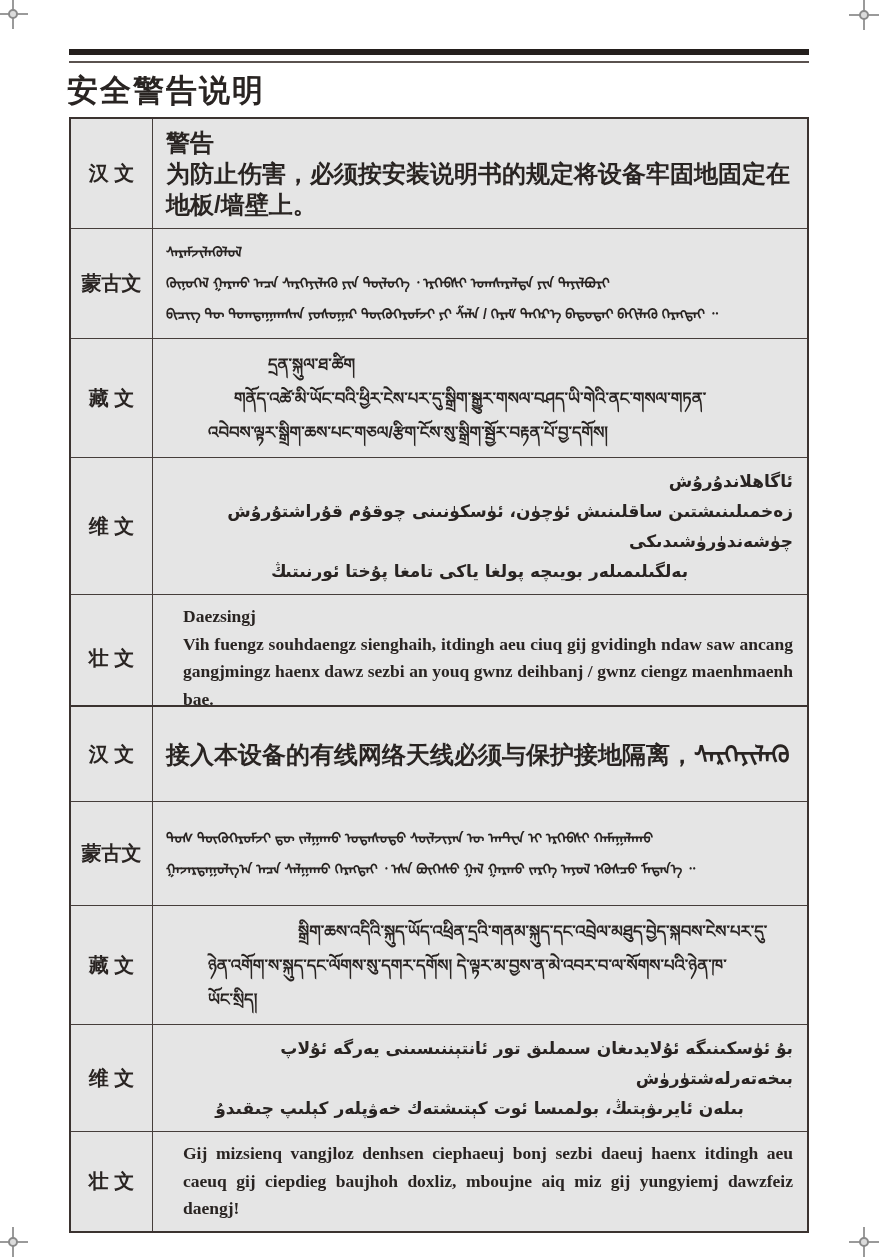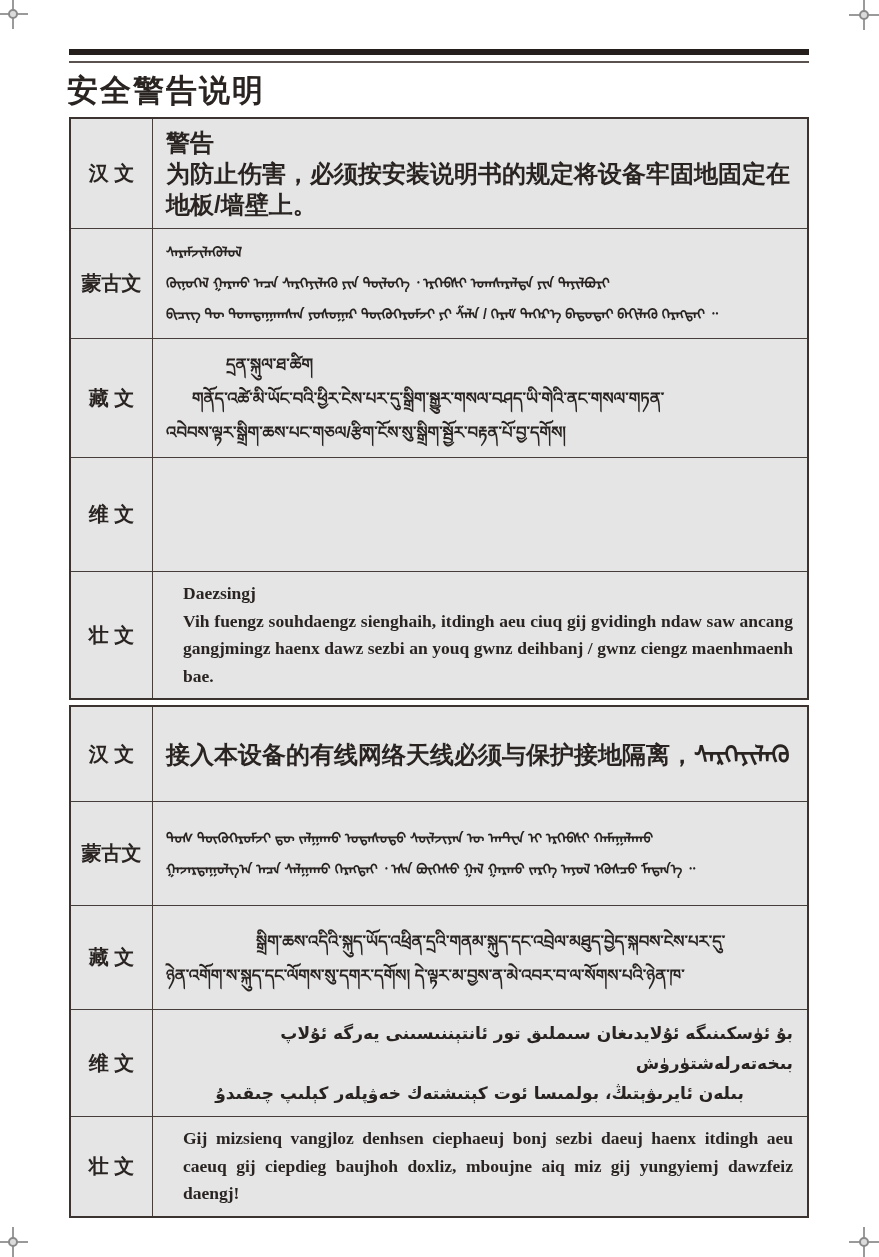--- a/index.html
+++ b/index.html
@@ -38,21 +38,21 @@
     display:flex;align-items:center;justify-content:center;
     font-size:20px;color:#292422;white-space:pre;
   }
   .cell{
     flex:1 1 auto;min-width:0;
     display:flex;flex-direction:column;justify-content:center;
     padding:8px 14px 8px 13px;box-sizing:border-box;
   }
   .zh-line{font-size:24px;line-height:31px;}
   .mn-line{font-size:14px;line-height:31px;letter-spacing:1px;}
-  .bo-line{font-size:16.5px;line-height:34px;}
+  .bo-line{font-size:16.5px;line-height:34px;margin-left:42px;}
   .ug-line{font-size:17px;line-height:30px;direction:rtl;text-align:right;font-family:"DejaVu Sans",sans-serif;}
   .ug-center{text-align:center;}
   .za{font-family:"Liberation Serif","DejaVu Serif",serif;font-size:17.5px;line-height:27.5px;margin-left:17px;}
   .za-par{text-align:justify;}
   .ind-60{padding-left:60px;}
   .ind-26{padding-left:26px;}
   .ind-90{padding-left:90px;}
 </style>
 </head>
 <body>
@@ -107,20 +107,25 @@
       <div class="lang">藏 文</div>
       <div class="cell">
         <div class="bo-line ind-60">དྲན་སྐུལ་ཐ་ཚིག</div>
         <div class="bo-line ind-26">གནོད་འཚེ་མི་ཡོང་བའི་ཕྱིར་ངེས་པར་དུ་སྒྲིག་སྒྱུར་གསལ་བཤད་ཡི་གེའི་ནང་གསལ་གཏན་</div>
         <div class="bo-line">འབེབས་ལྟར་སྒྲིག་ཆས་པང་གཅལ/རྩིག་ངོས་སུ་སྒྲིག་སྦྱོར་བརྟན་པོ་བྱ་དགོས།</div>
       </div>
     </div>
 
     <div class="trow" style="min-height:114px;">
       <div class="lang">维 文</div>
+      <div class="cell">
+        <div class="ug-line">ئاگاھلاندۇرۇش</div>
+        <div class="ug-line">زەخمىلىنىشتىن ساقلىنىش ئۈچۈن، ئۈسكۈنىنى چوقۇم قۇراشتۇرۇش چۈشەندۈرۈشىدىكى</div>
+        <div class="ug-line ug-center">بەلگىلىمىلەر بويىچە پولغا ياكى تامغا پۇختا ئورنىتىڭ</div>
+      </div>
     </div>
 
     <div class="trow" style="min-height:113px;">
       <div class="lang">壮 文</div>
       <div class="cell">
         <div class="za">Daezsingj</div>
         <div class="za za-par">Vih fuengz souhdaengz sienghaih, itdingh aeu ciuq gij gvidingh ndaw saw ancang gangjmingz haenx dawz sezbi an youq gwnz deihbanj / gwnz ciengz maenhmaenh bae.</div>
       </div>
     </div>
 
@@ -141,20 +146,21 @@
         <div class="mn-line">ᠲᠤᠰ ᠲᠥᠬᠥᠭᠡᠷᠦᠮᠵᠢ ᠳᠦ ᠵᠠᠯᠭᠠᠬᠤ ᠤᠲᠠᠰᠤᠲᠤ ᠰᠦᠯᠵᠢᠶᠡᠨ ᠦ ᠠᠨᠲ᠋ᠧᠨ ᠢ ᠡᠷᠬᠡᠪᠰᠢ ᠬᠠᠮᠠᠭᠠᠯᠠᠬᠤ</div>
         <div class="mn-line">ᠭᠠᠵᠠᠷᠳᠠᠭᠤᠯᠭ᠎ᠠ ᠠᠴᠠ ᠰᠠᠯᠭᠠᠬᠤ ᠬᠡᠷᠡᠭᠲᠡᠢ ᠂ ᠡᠰᠡ ᠪᠥᠭᠡᠰᠦ ᠭᠠᠯ ᠭᠠᠷᠬᠤ ᠵᠡᠷᠭᠡ ᠠᠶᠤᠯ ᠡᠭᠦᠰᠴᠦ ᠮᠡᠳᠡᠨ᠎ᠡ ᠃</div>
       </div>
     </div>
 
     <div class="trow" style="min-height:104px;">
       <div class="lang">藏 文</div>
       <div class="cell">
         <div class="bo-line ind-90">སྒྲིག་ཆས་འདིའི་སྐུད་ཡོད་འཕྲིན་དྲའི་གནམ་སྐུད་དང་འབྲེལ་མཐུད་བྱེད་སྐབས་ངེས་པར་དུ་</div>
         <div class="bo-line">ཉེན་འགོག་ས་སྐུད་དང་ལོགས་སུ་དགར་དགོས། དེ་ལྟར་མ་བྱས་ན་མེ་འབར་བ་ལ་སོགས་པའི་ཉེན་ཁ་</div>
+        <div class="bo-line">ཡོང་སྲིད།</div>
       </div>
     </div>
 
     <div class="trow" style="min-height:102px;">
       <div class="lang">维 文</div>
       <div class="cell">
         <div class="ug-line">بۇ ئۈسكىنىگە ئۇلايدىغان سىملىق تور ئانتېننىسىنى يەرگە ئۇلاپ بىخەتەرلەشتۈرۈش</div>
         <div class="ug-line ug-center">بىلەن ئايرىۋېتىڭ، بولمىسا ئوت كېتىشتەك خەۋپلەر كېلىپ چىقىدۇ</div>
       </div>
     </div>

